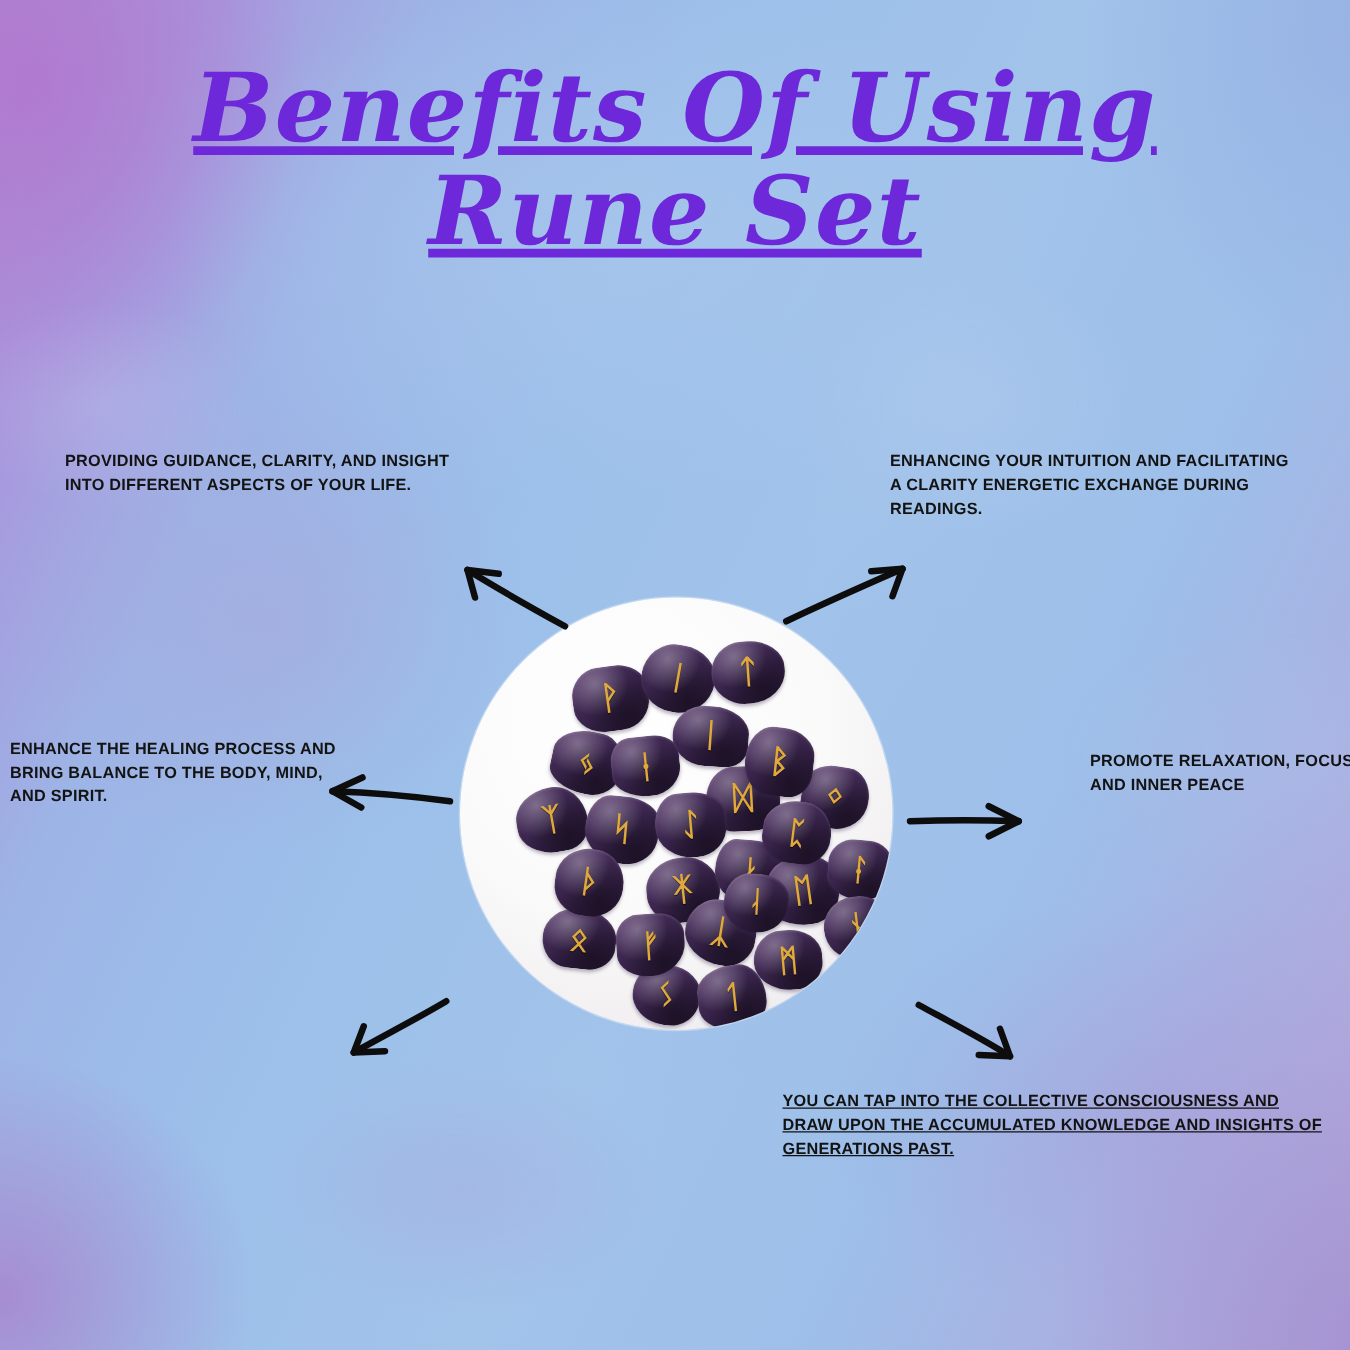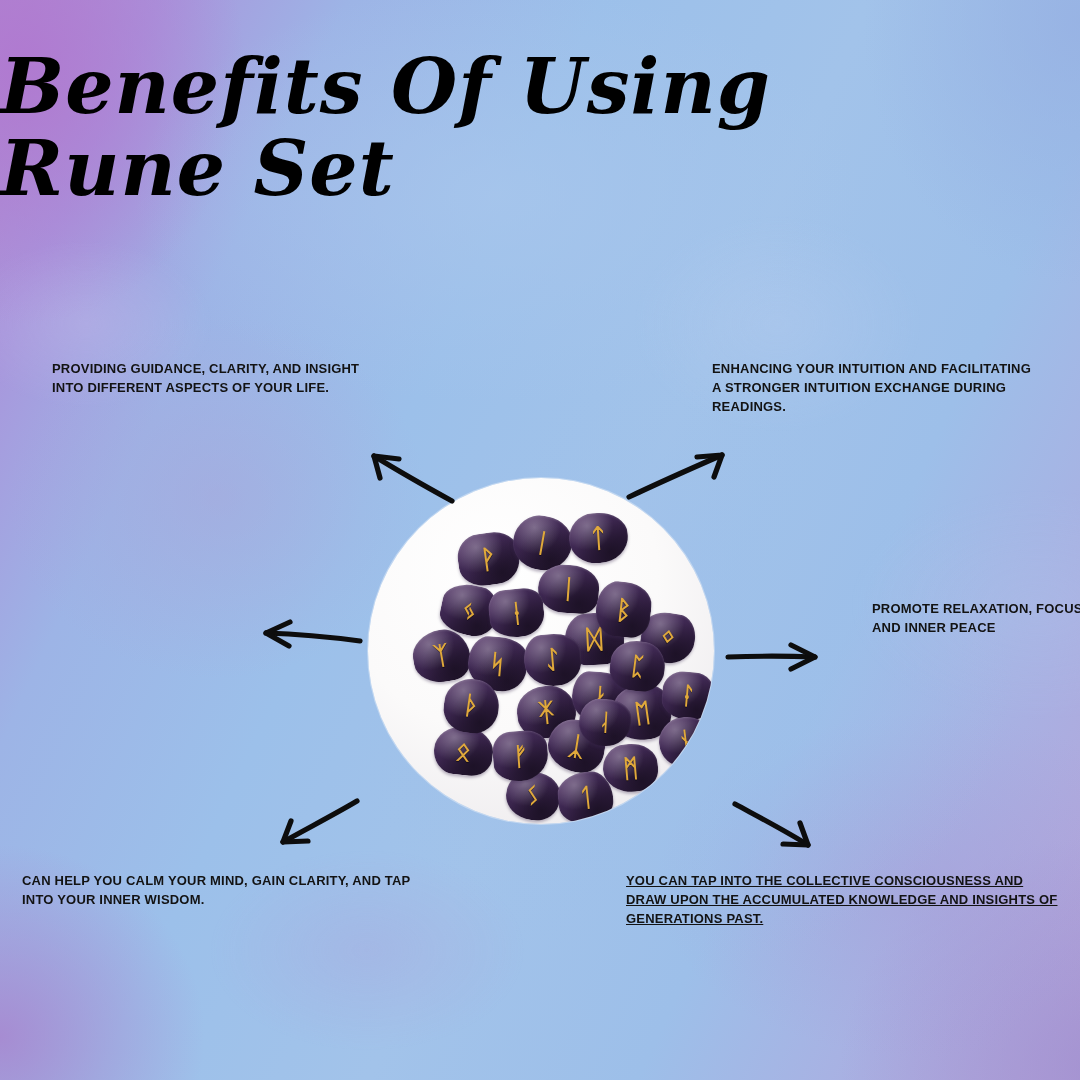--- a/index.html
+++ b/index.html
@@ -55,24 +55,25 @@
       radial-gradient(ellipse 200px 150px at 72% 30%, rgba(186,206,240,0.55), rgba(186,206,240,0) 72%),
       radial-gradient(ellipse 260px 160px at 96% 56%, rgba(176,196,234,0.5), rgba(176,196,234,0) 72%);
   }
 
   
   #headline {
     position: absolute;
     left: 0;
     right: 0;
     top: 52px;
-    text-align: left;
-    color: #000000;
+    text-align: center;
+    color: #6d28d9;
     line-height: 0.92;
     z-index: 6;
+    text-decoration: underline;
   }
   #headline .hl-line {
     display: block;
     font-family: "DejaVu Serif", serif;
     font-style: italic;
     font-weight: 700;
     letter-spacing: 1px;
   }
   #headline .hl-1 { font-size: 76px; }
   #headline .hl-2 { font-size: 76px; margin-top: 12px; }
@@ -271,22 +272,22 @@
           <span class="glyph" style="font-size: 25px;">ᛐ</span>
         </div>
         <div class="stone" style="left: 61%; top: 64%; width: 15%; height: 13.5%; border-radius: 38% 50% 49% 49% / 52% 40% 53% 49%; transform: rotate(3deg); z-index: 14;">
           <span class="glyph" style="font-size: 23px;">ᛆ</span>
         </div>
       </div>
   </div>
 
   <div class="benefit" id="benefit-top-left">PROVIDING GUIDANCE, CLARITY, AND INSIGHT INTO DIFFERENT ASPECTS OF YOUR LIFE.</div>
 
-  <div class="benefit" id="benefit-top-right">ENHANCING YOUR INTUITION AND FACILITATING A STRONGER INTUITION EXCHANGE DURING READINGS.</div>
-
+  <div class="benefit" id="benefit-top-right">ENHANCING YOUR INTUITION AND FACILITATING A CLARITY ENERGETIC EXCHANGE DURING READINGS.</div>
+
+  <div class="benefit" id="benefit-mid-left">ENHANCE THE HEALING PROCESS AND BRING BALANCE TO THE BODY, MIND, AND SPIRIT.</div>
 
   <div class="benefit" id="benefit-mid-right">PROMOTE RELAXATION, FOCUS, AND INNER PEACE</div>
 
-  <div class="benefit" id="benefit-bot-left">CAN HELP YOU CALM YOUR MIND, GAIN CLARITY, AND TAP INTO YOUR INNER WISDOM.</div>
 
   <div class="benefit" id="benefit-bot-right">YOU CAN TAP INTO THE COLLECTIVE CONSCIOUSNESS AND DRAW UPON THE ACCUMULATED KNOWLEDGE AND INSIGHTS OF GENERATIONS PAST.</div>
 
 </div>
 
 </body></html>

